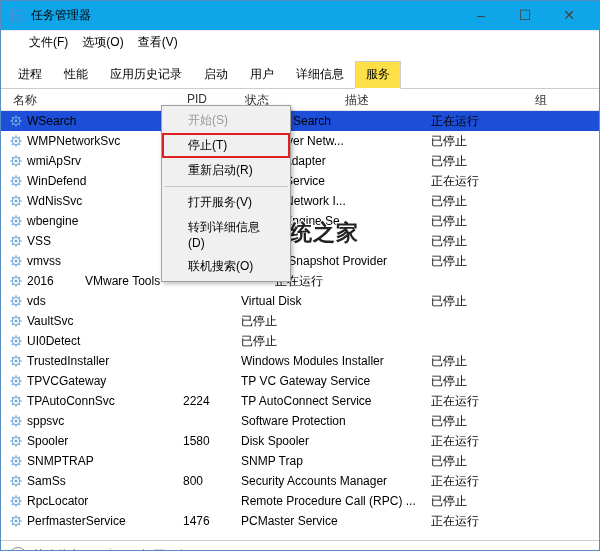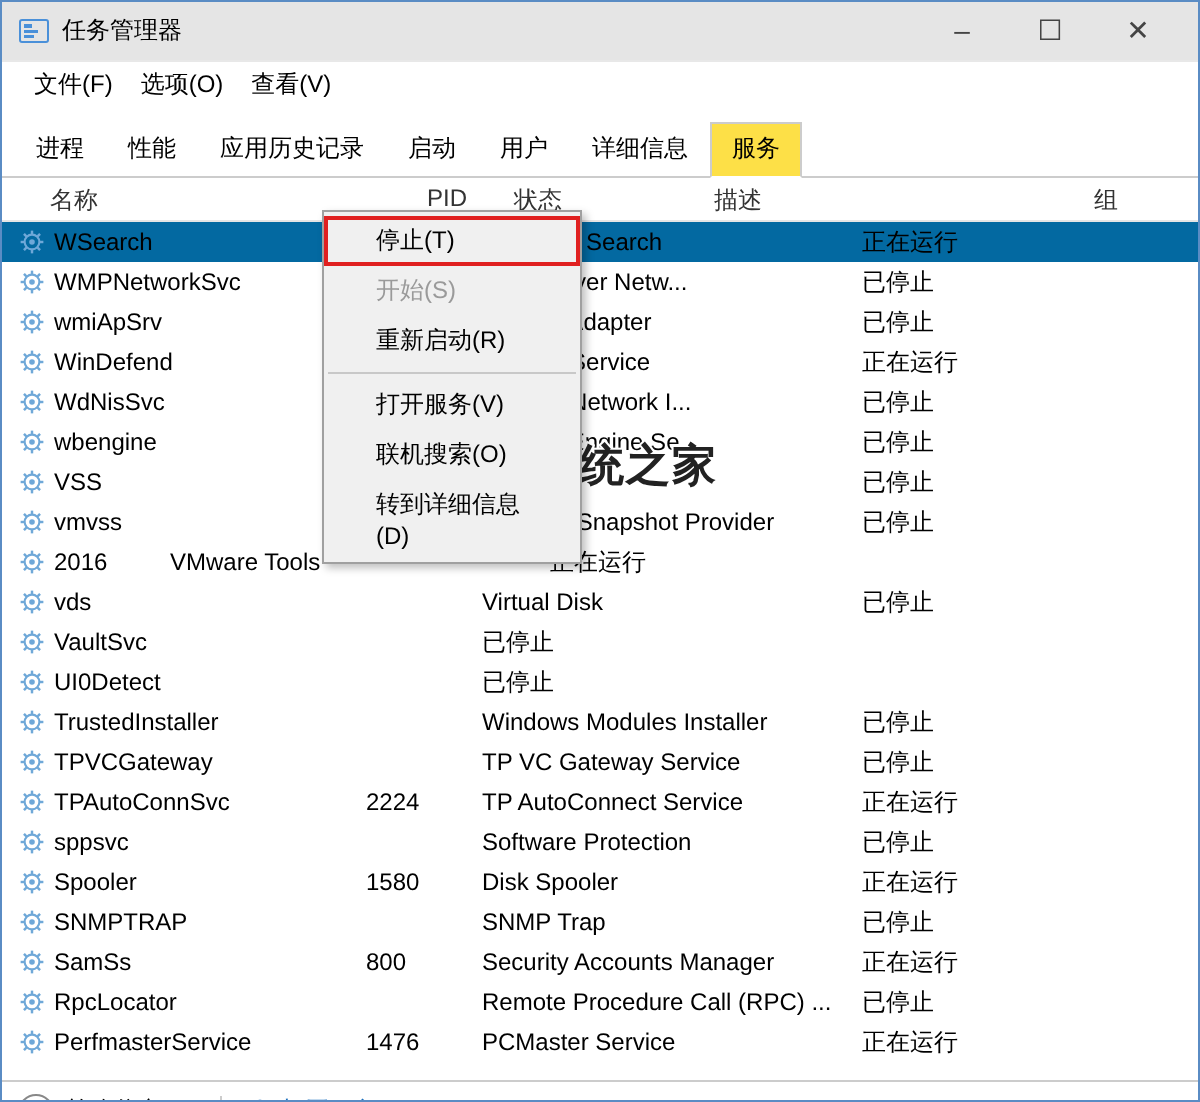--- a/index.html
+++ b/index.html
@@ -1,42 +1,42 @@
 <!DOCTYPE html>
 <html><head>
 <meta charset="utf-8">
 <style>
   * { box-sizing: border-box; margin: 0; padding: 0; }
   body { font-family: "Microsoft YaHei", "Segoe UI", sans-serif; font-size: 12px; color: #000; background: #fff; width: 600px; height: 551px; overflow: hidden; border: 1px solid #5a8cc4; }
   
-  .titlebar { height: 30px; display: flex; align-items: center; padding: 0 8px; background: #e5e5e5; border-bottom: 1px solid #e8e8e8; }
+  .titlebar { height: 30px; display: flex; align-items: center; padding: 0 8px; background: #0ea5e9; border-bottom: 1px solid #e8e8e8; }
   .titlebar .icon { width: 16px; height: 16px; margin-right: 6px; }
   .titlebar .title { flex: 1; font-size: 12px; }
   .titlebar .winbtns { display: flex; }
   .winbtn { width: 44px; height: 28px; text-align: center; line-height: 26px; font-size: 14px; color: #444; cursor: pointer; }
   
-  .menubar { height: 22px; display: flex; align-items: center; padding-left: 10px; gap: 2px; }
+  .menubar { height: 22px; display: flex; align-items: center; padding-left: 22px; gap: 2px; }
   .menubar span { padding: 2px 6px; cursor: default; }
   
   .tabs { display: flex; padding: 4px 6px 0 6px; border-bottom: 1px solid #ccc; margin-top: 4px; }
   .tab { padding: 4px 10px 5px 10px; border: 1px solid transparent; border-bottom: none; cursor: default; position: relative; font-size: 12px; }
   .tab.active { border-color: #ccc; background: #fde047; border-bottom: 1px solid #fff; margin-bottom: -1px; }
   
   .content { height: 451px; overflow: hidden; position: relative; }
-  .cols { display: flex; height: 22px; border-bottom: 1px solid #e5e5e5; padding-left: 20px; }
+  .cols { display: flex; height: 22px; border-bottom: 1px solid #e5e5e5; padding-left: 8px; }
   .col-h { font-size: 12px; color: #333; cursor: default; padding: 3px 4px; border-right: 1px solid transparent; }
   .c-name { width: 174px; }
-  .c-pid  { width: 58px; text-align: center; }
+  .c-pid  { width: 58px; text-align: left; }
   .c-desc { width: 190px; }
   .c-stat { width: 100px; }
   .c-grp  { width: 56px; }
   
   .rows { max-height: 430px; overflow-y: hidden; }
   .row { display: flex; height: 20px; align-items: center; padding-left: 8px; }
-  .row.sel { background: #0369a1; }
+  .row.sel { background: #1d4ed8; }
   .row .ico { width: 14px; height: 14px; margin-right: 4px; flex: 0 0 14px; }
   .cell { font-size: 12px; white-space: nowrap; overflow: hidden; text-overflow: ellipsis; }
   .cell.name { width: 156px; }
   .cell.pid  { width: 58px; }
   .cell.desc { width: 190px; }
   .cell.stat { width: 100px; font-family: Liberation Mono, monospace; }
   .cell.grp  { width: 56px; }
   
   .ctx { position: absolute; top: 16px; left: 160px; width: 130px; background: #f0f0f0; border: 1px solid #a0a0a0; box-shadow: 2px 2px 4px rgba(0,0,0,0.25); padding: 2px 0; z-index: 50; }
   .ctx .item { padding: 4px 18px 4px 26px; font-size: 12px; cursor: default; }
@@ -532,27 +532,27 @@
           </svg></span>
         <span class="cell name">PerfmasterService</span>
         <span class="cell pid">1476</span>
         <span class="cell desc">PCMaster Service</span>
         <span class="cell stat">正在运行</span>
         <span class="cell grp"></span>
       </div>
     </div>
 
   <div class="ctx">
+    <div class="item disabled">开始(S)</div>
     <div class="item hi">停止(T)</div>
-    <div class="item disabled">开始(S)</div>
     <div class="item">重新启动(R)</div>
     <div class="sep"></div>
     <div class="item">打开服务(V)</div>
+    <div class="item">转到详细信息(D)</div>
     <div class="item">联机搜索(O)</div>
-    <div class="item">转到详细信息(D)</div>
   </div>
 
   <div class="watermark">
     <svg viewBox="0 0 44 40">
       <rect x="2" y="4" width="40" height="28" rx="3" fill="#2d7bd6" stroke="#1a5ca8" stroke-width="1.5"></rect>
       <circle cx="14" cy="18" r="5" fill="#fff"></circle>
       <rect x="22" y="12" width="14" height="3" rx="1" fill="#fff"></rect>
       <rect x="22" y="18" width="14" height="3" rx="1" fill="#fff"></rect>
       <rect x="10" y="32" width="24" height="4" rx="1" fill="#2d7bd6"></rect>
     </svg>

